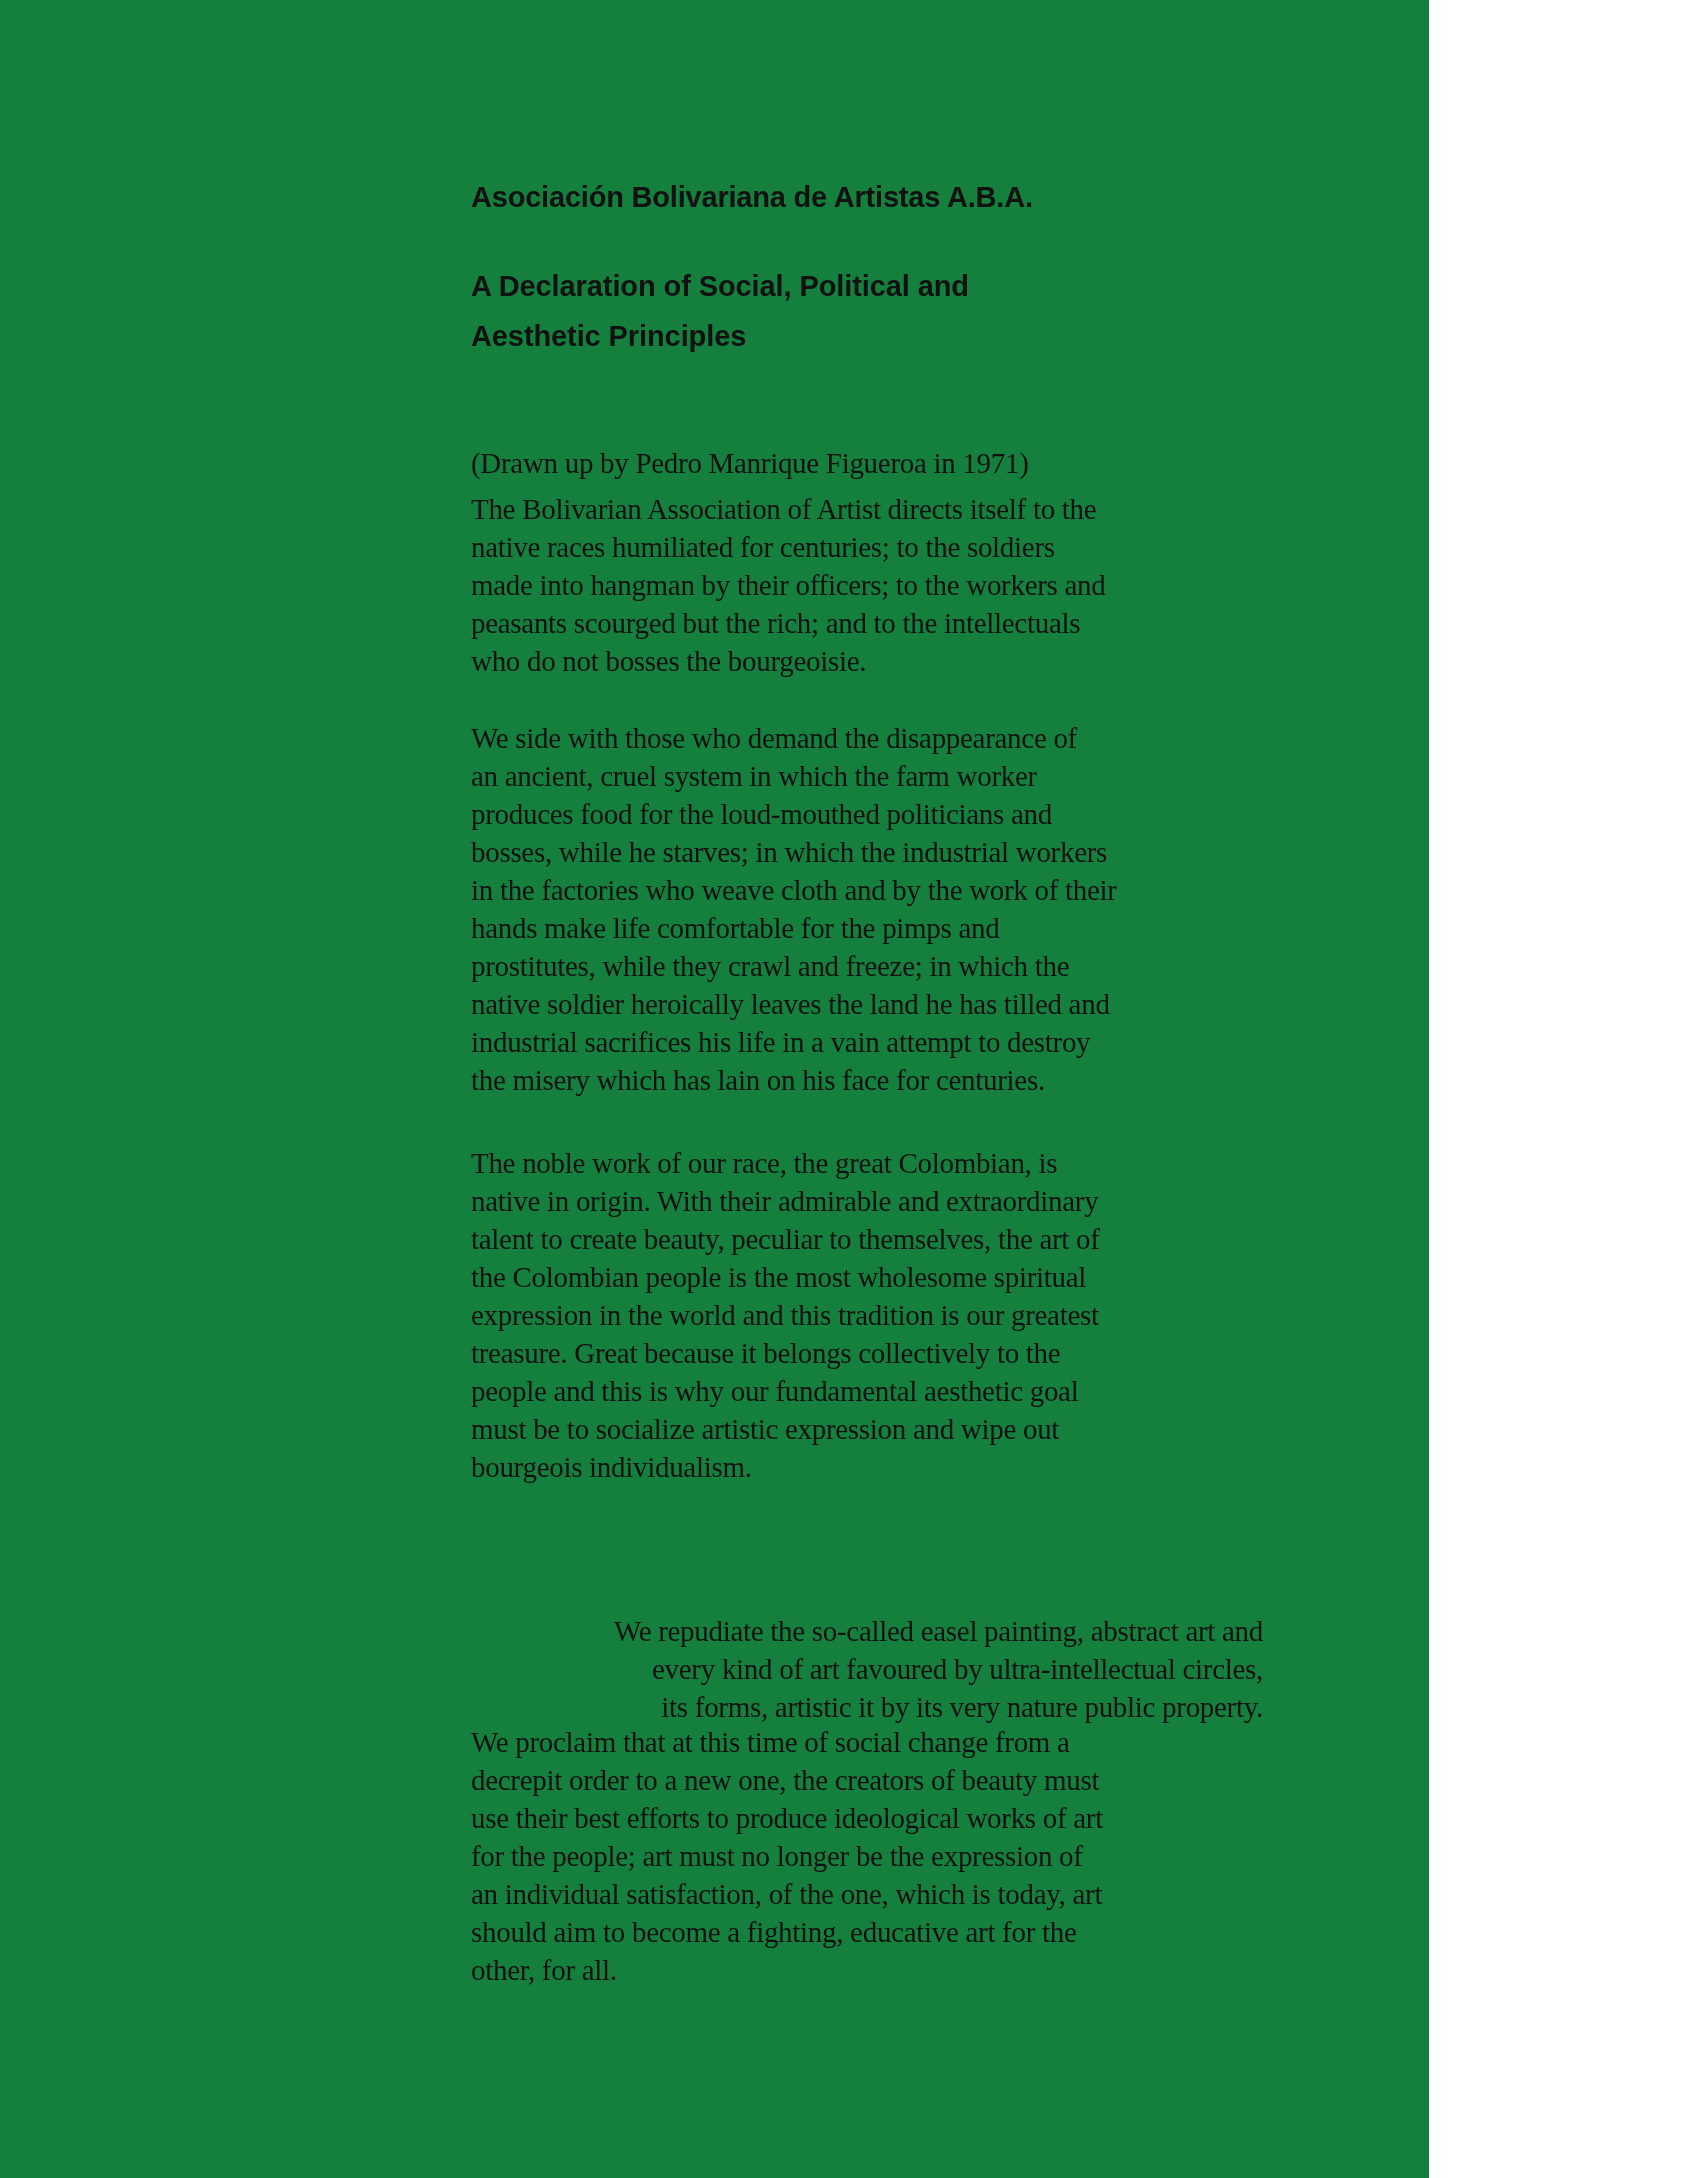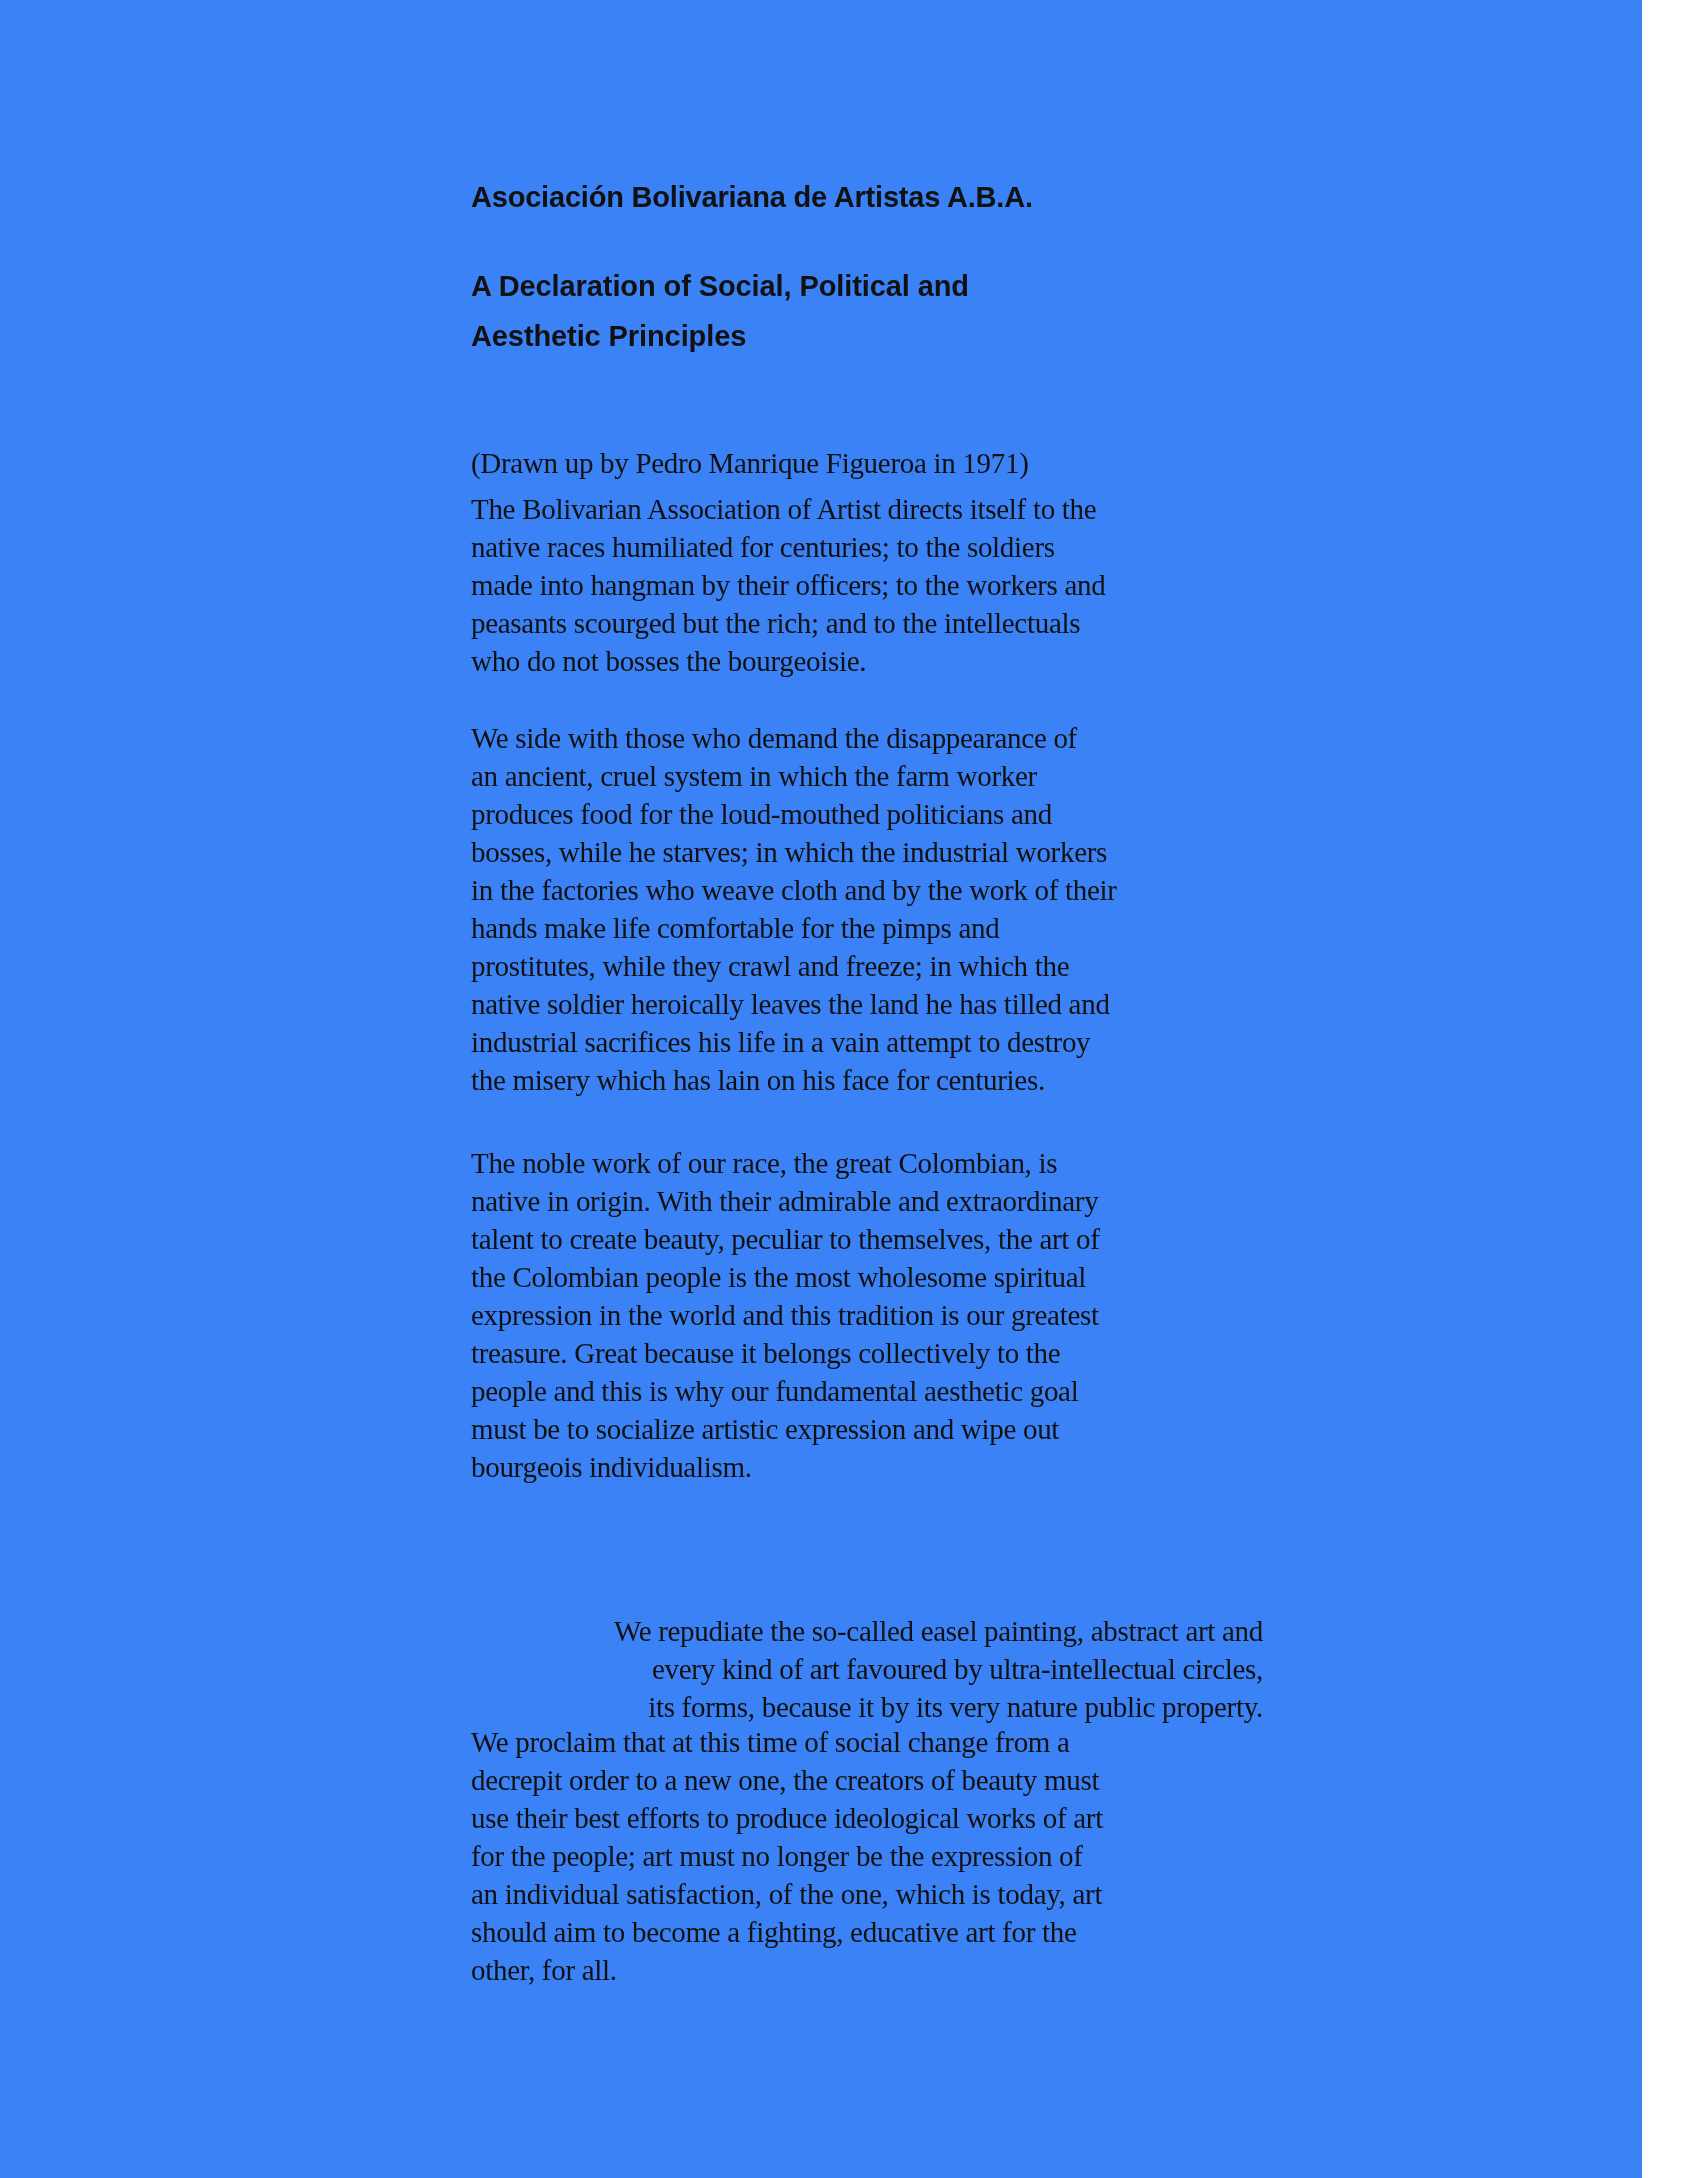--- a/index.html
+++ b/index.html
@@ -10,23 +10,23 @@
     body {
       width: 1683px;
       height: 2178px;
       position: relative;
       overflow: hidden;
       color: #111111;
     }
     .page {
       position: absolute;
       left: 0; top: 0;
-      width: 1642px;
+      width: 1429px;
       height: 2178px;
-      background: #3b82f6;
+      background: #15803d;
     }
     .block {
       position: absolute;
       left: 471px;
       width: 792px;
     }
     .title {
       font-family: "Liberation Sans", sans-serif;
       font-weight: bold;
       font-size: 29px;
@@ -104,21 +104,21 @@
     <span class="ln">expression in the world and this tradition is our greatest</span>
     <span class="ln">treasure. Great because it belongs collectively to the</span>
     <span class="ln">people and this is why our fundamental aesthetic goal</span>
     <span class="ln">must be to socialize artistic expression and wipe out</span>
     <span class="ln">bourgeois individualism.</span>
   </p>
 
   <p class="block para" style="top:1612px;text-align:right;">
     <span class="ln">We repudiate the so-called easel painting, abstract art and</span>
     <span class="ln">every kind of art favoured by ultra-intellectual circles,</span>
-    <span class="ln">its forms, because it by its very nature public property.</span>
+    <span class="ln">its forms, artistic it by its very nature public property.</span>
   </p>
 
   <p class="block para" style="top:1723px;">
     <span class="ln">We proclaim that at this time of social change from a</span>
     <span class="ln">decrepit order to a new one, the creators of beauty must</span>
     <span class="ln">use their best efforts to produce ideological works of art</span>
     <span class="ln">for the people; art must no longer be the expression of</span>
     <span class="ln">an individual satisfaction, of the one, which is today, art</span>
     <span class="ln">should aim to become a fighting, educative art for the</span>
     <span class="ln">other, for all.</span>

